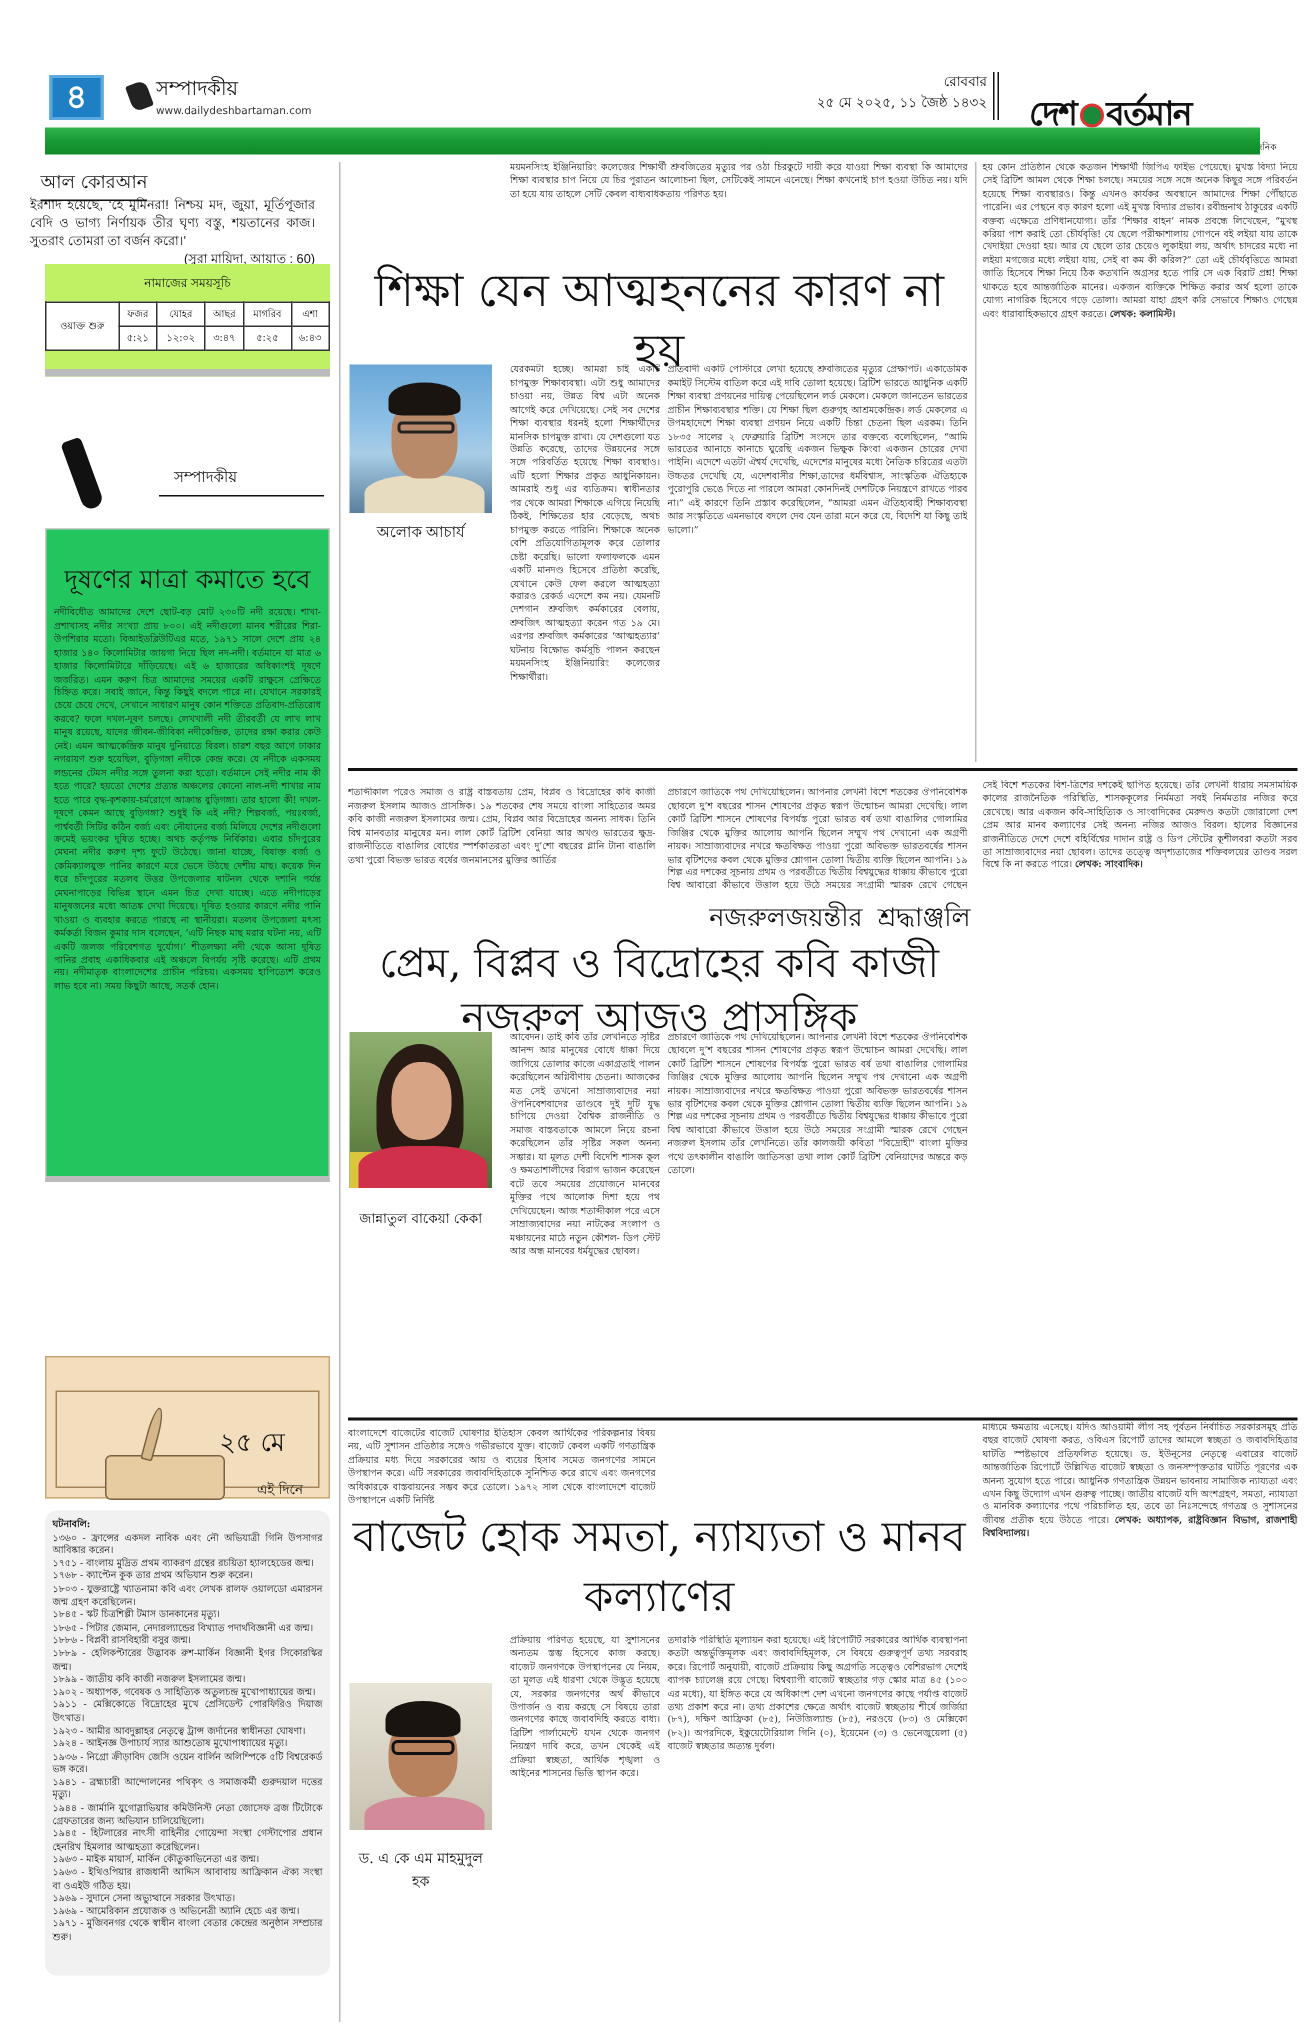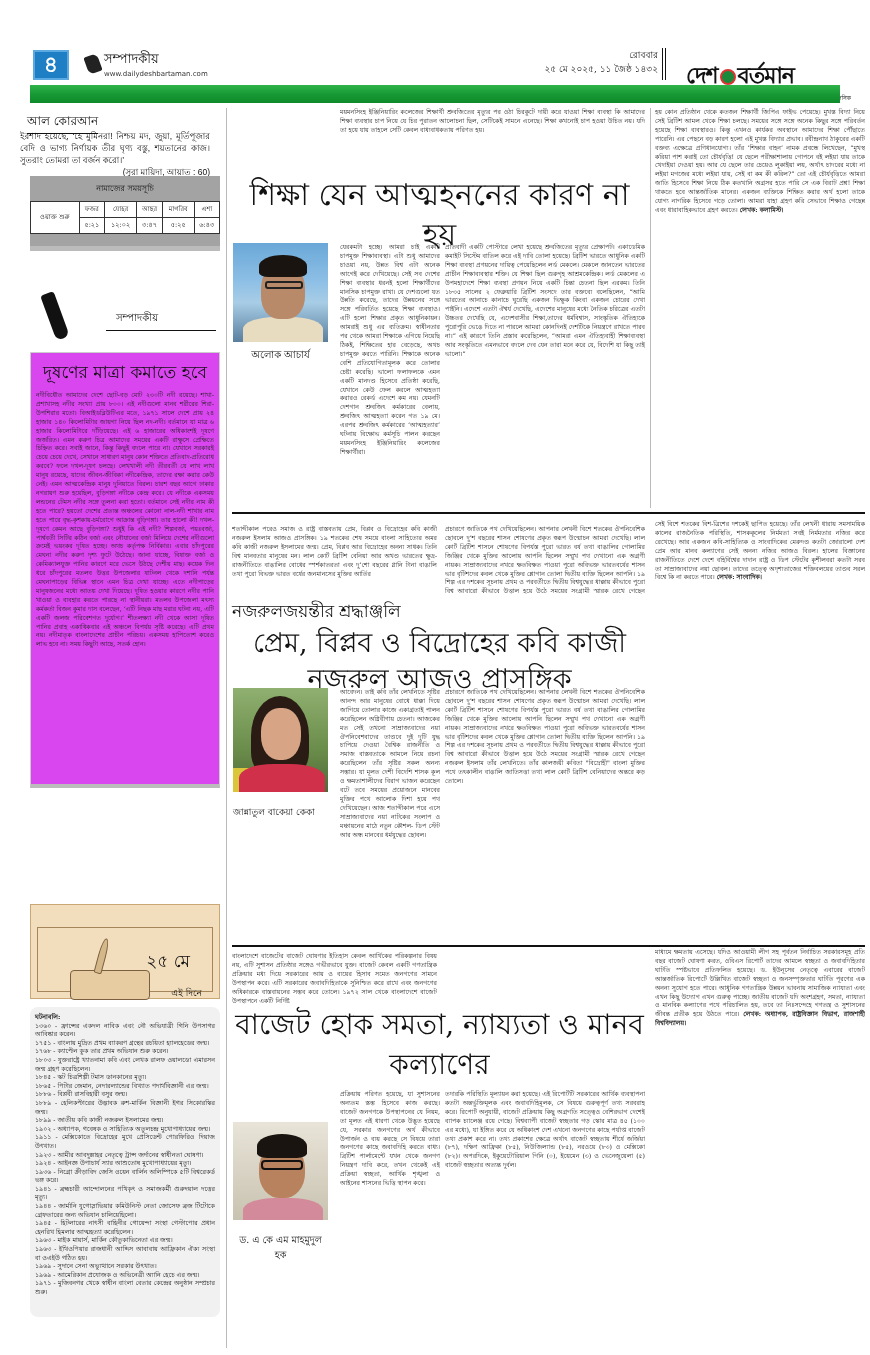--- a/index.html
+++ b/index.html
@@ -19,32 +19,32 @@
   .logo .tag { font-size: 6px; text-align: right; margin-top: -2px; }
   .logo .underline { position: absolute; left: 0; bottom: 0; width: 55%; height: 2px; background: linear-gradient(90deg, #000, #fff); }
   .green-bar { left: 30px; top: 85px; width: 810px; height: 18px; background: linear-gradient(180deg, #2fb34a, #179a35 50%, #0f8a2a); }
   
   .col-div { background: #bbb; width: 1px; }
   
   .quran-title { left: 27px; top: 112px; font-size: 12px; font-family: "DejaVu Serif", serif; border-bottom: 1px solid #111; padding-bottom: 1px; }
   .quran-text { left: 20px; top: 130px; width: 190px; font-size: 8.5px; line-height: 12px; font-family: Liberation Sans, sans-serif; text-align: justify; }
   .quran-ref { text-align: right; display: block; }
   
-  .prayer { left: 30px; top: 176px; width: 190px; background: #a3a3a3; border-bottom: 5px solid #bbb; }
+  .prayer { left: 30px; top: 176px; width: 190px; background: #bef264; border-bottom: 5px solid #bbb; }
   .prayer .cap { text-align: center; font-size: 8px; padding: 6px 0; font-family: "DejaVu Serif", serif; }
   .prayer table { width: 100%; border-collapse: collapse; background: #fff; font-size: 6.5px; }
   .prayer td { border: 1px solid #333; text-align: center; padding: 2px 0; }
   .prayer .foot { height: 12px; }
   
   .ed-badge { left: 36px; top: 300px; width: 180px; height: 48px; }
   .ed-pen { position: absolute; left: 12px; top: -8px; width: 14px; height: 48px; background: #111; transform: rotate(-20deg); border-radius: 4px 4px 8px 8px; }
   .ed-label { position: absolute; left: 80px; top: 10px; font-size: 10px; font-family: "DejaVu Serif", serif; }
   .ed-line { position: absolute; left: 70px; top: 30px; width: 110px; height: 1px; background: #111; }
   
-  .editorial { left: 30px; top: 352px; width: 190px; height: 436px; background: #d946ef; border: 1px solid #ccc; border-bottom: 4px solid #bbb; padding: 6px 5px; }
+  .editorial { left: 30px; top: 352px; width: 190px; height: 436px; background: #22c55e; border: 1px solid #ccc; border-bottom: 4px solid #bbb; padding: 20px 5px; }
   .editorial h2 { font-size: 17px; font-family: "DejaVu Serif", serif; font-weight: normal; margin-bottom: 4px; text-align: center; }
   .body-text { font-size: 6.2px; line-height: 8.9px; text-align: justify; font-family: "DejaVu Serif", serif; color: #222; }
   
   .thisday-banner { left: 30px; top: 904px; width: 190px; height: 95px; background: #f2ddbc; border: 1px solid #c9a876; }
   .thisday-inner { position: absolute; left: 6px; top: 6px; right: 6px; bottom: 6px; border: 1px solid #a5855a; margin-top: 16px; }
   .books { position: absolute; left: 32px; top: 42px; width: 80px; height: 30px; background: #e6ccA0; border: 1px solid #7a6040; border-radius: 4px; }
   .quill { position: absolute; left: 60px; top: 10px; width: 8px; height: 36px; background: #d4b88a; border: 1px solid #7a6040; border-radius: 50% 50% 2px 2px; transform: rotate(15deg); }
   .thisday-date { position: absolute; right: 22px; top: 20px; font-size: 17px; font-family: "DejaVu Serif", serif; }
   .thisday-sub { position: absolute; right: 10px; top: 58px; font-size: 9px; font-family: "DejaVu Serif", serif; }
   .events-box { left: 30px; top: 1007px; width: 190px; height: 310px; background: #f1f1f1; border-radius: 8px; padding: 6px 5px; font-size: 6.3px; line-height: 8.6px; font-family: "DejaVu Serif", serif; text-align: justify; }
@@ -55,28 +55,28 @@
   .a1-photo { left: 233px; top: 243px; width: 95px; height: 99px; background: linear-gradient(180deg, #6aa8d8 0%, #8fc0e6 40%, #a8cde6 60%, #5a7f9e 100%); overflow: hidden; }
   .a1-photo .face { position: absolute; left: 28px; top: 20px; width: 44px; height: 56px; background: #b88a6a; border-radius: 45% 45% 40% 40%; }
   .a1-photo .hair { position: absolute; left: 26px; top: 12px; width: 48px; height: 22px; background: #1a1410; border-radius: 50% 50% 20% 20%; }
   .a1-photo .glasses { position: absolute; left: 32px; top: 38px; width: 38px; height: 8px; border: 2px solid #222; border-radius: 3px; }
   .a1-photo .shirt { position: absolute; left: 10px; top: 74px; width: 80px; height: 30px; background: #e8dcc0; border-radius: 40% 40% 0 0; }
   .a1-author { left: 233px; top: 347px; width: 95px; text-align: center; font-size: 10px; font-family: Liberation Sans, sans-serif; }
   .a1-col { left: 340px; top: 243px; width: 100px; }
   .a1-col3 { left: 655px; top: 108px; width: 210px; }
   
   .a2-top { left: 232px; top: 525px; width: 205px; }
-  .a2-kicker { left: 232px; top: 598px; width: 415px; text-align: left; font-size: 17px; font-family: Liberation Sans, sans-serif; }
+  .a2-kicker { left: 232px; top: 598px; width: 415px; text-align: right; font-size: 17px; font-family: Liberation Mono, monospace; }
   .a2-title { left: 232px; top: 625px; width: 415px; text-align: center; font-size: 27px; font-family: "DejaVu Serif", serif; line-height: 36px; }
   .a2-photo { left: 233px; top: 688px; width: 95px; height: 104px; background: linear-gradient(180deg, #8fb070, #6a8c4a 60%, #4f6a38); overflow: hidden; }
   .a2-photo .hair { position: absolute; left: 18px; top: 8px; width: 58px; height: 80px; background: #2a1c14; border-radius: 50% 50% 30% 30%; }
   .a2-photo .face { position: absolute; left: 28px; top: 20px; width: 40px; height: 52px; background: #d8a486; border-radius: 45%; }
   .a2-photo .dress { position: absolute; left: 6px; top: 76px; width: 86px; height: 34px; background: #d0304a; border-radius: 40% 40% 0 0; }
   .a2-photo .scarf { position: absolute; left: 0px; top: 80px; width: 30px; height: 30px; background: #d9c63a; }
-  .a2-author { left: 233px; top: 805px; width: 95px; text-align: left; font-size: 9px; font-family: "DejaVu Serif", serif; }
+  .a2-author { left: 233px; top: 805px; width: 95px; text-align: center; font-size: 9px; font-family: "DejaVu Serif", serif; }
   .a2-col { left: 340px; top: 688px; width: 100px; }
   .a2-col3 { left: 655px; top: 520px; width: 210px; }
   
   .a3-top { left: 232px; top: 952px; width: 205px; }
   .a3-title { left: 232px; top: 1005px; width: 415px; text-align: center; font-size: 28px; font-family: "DejaVu Serif", serif; line-height: 40px; }
   .a3-photo { left: 233px; top: 1122px; width: 95px; height: 98px; background: linear-gradient(180deg, #e8e4d8, #c8c2b0); overflow: hidden; }
   .a3-photo .hair { position: absolute; left: 24px; top: 12px; width: 50px; height: 24px; background: #1a1410; border-radius: 50% 50% 20% 20%; }
   .a3-photo .face { position: absolute; left: 26px; top: 22px; width: 46px; height: 54px; background: #b8825e; border-radius: 45%; }
   .a3-photo .glasses { position: absolute; left: 28px; top: 38px; width: 42px; height: 10px; border: 2px solid #111; border-radius: 4px; }
   .a3-photo .shirt { position: absolute; left: 10px; top: 76px; width: 80px; height: 30px; background: #d38a9a; border-radius: 40% 40% 0 0; }

